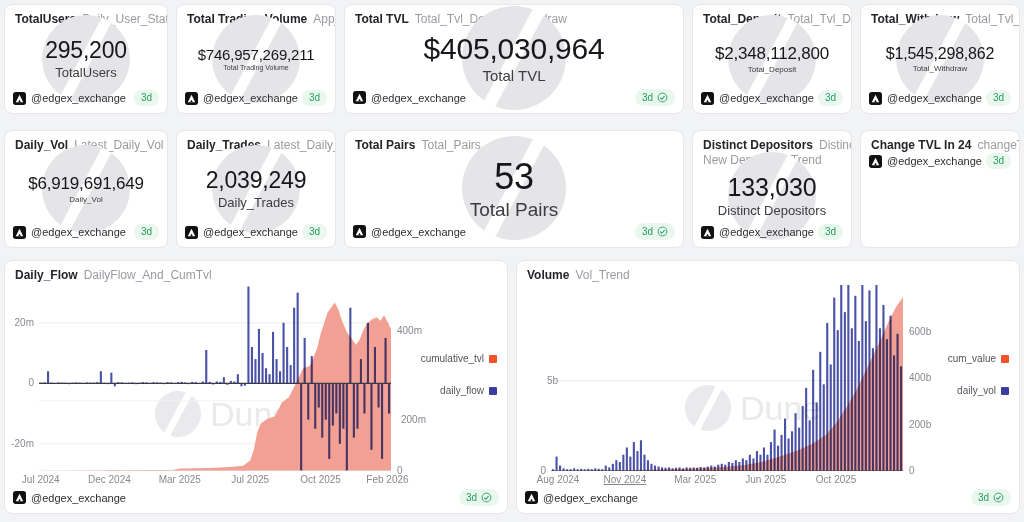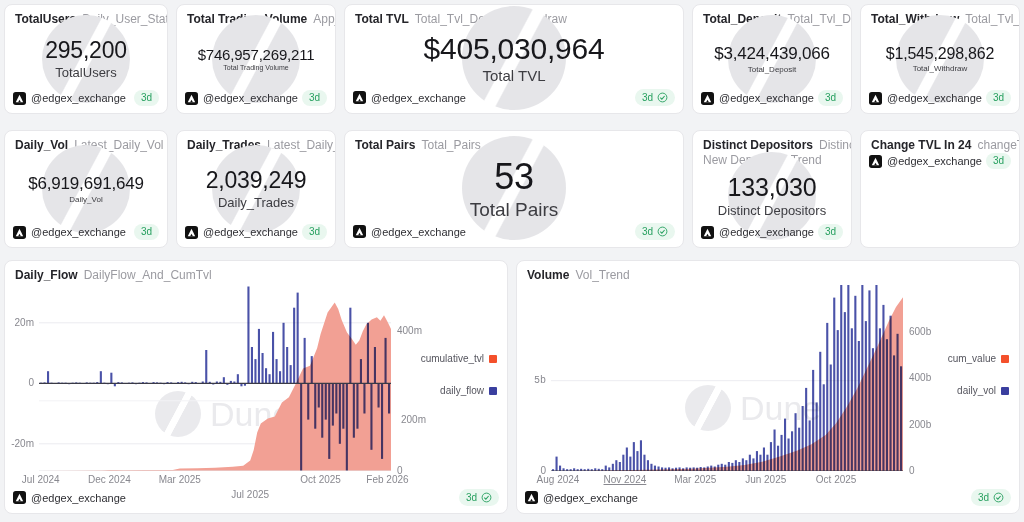--- a/index.html
+++ b/index.html
@@ -121,21 +121,21 @@
               <path d="M3.6 6.1l1.7 1.7 3-3.4" fill="none" stroke="#27a05f" stroke-width="1.1"></path>
             </svg>
           </span>
       </div>
     </div>
 
     <div class="card">
       <div class="chead"><span class="ctitle">Total_Deposit</span><span class="cquery">Total_Tvl_Deposit_…</span></div>
       <div class="cbody">
         <div class="statwm"></div>
-        <div class="cvalue v17">$3,424,439,066</div>
+        <div class="cvalue v17">$2,348,112,800</div>
         <div class="clabel l8">Total_Deposit</div>
       </div>
       <div class="cfoot">
         <span class="author">
             <svg width="13" height="13" viewBox="0 0 14 14">
               <rect width="14" height="14" rx="3" fill="#111"></rect>
               <path d="M7 3l4 8H3z" fill="#fff"></path>
               <path d="M7 8.4l1.5 2.6h-3z" fill="#111"></path>
             </svg>
             <span>@edgex_exchange</span>
@@ -411,21 +411,21 @@
           </div>
       <span class="axlab r" style="left: 0px; width: 29px; top: 33.8049px;">20m</span>
           <span class="axlab r" style="left: 0px; width: 29px; top: 94.2927px;">0</span>
           <span class="axlab r" style="left: 0px; width: 29px; top: 154.78px;">-20m</span>
           <span class="axlab " style="left: 392px; top: 41.6226px;">400m</span>
           <span class="axlab " style="left: 396px; top: 111.811px; margin-top: 19px;">200m</span>
           <span class="axlab " style="left: 392px; top: 182px;">0</span>
           <span class="axlab c" style="left: 9.76px; width: 52px; top: 191px;">Jul 2024</span>
           <span class="axlab c" style="left: 78.4px; width: 52px; top: 191px;">Dec 2024</span>
           <span class="axlab c" style="left: 148.8px; width: 52px; top: 191px;">Mar 2025</span>
-          <span class="axlab c" style="left: 219.2px; width: 52px; top: 206px;">Jul 2025</span>
+          <span class="axlab c" style="left: 219.2px; width: 52px; top: 191px;">Jul 2025</span>
           <span class="axlab c" style="left: 289.6px; width: 52px; top: 191px;">Oct 2025</span>
           <span class="axlab c" style="left: 356.48px; width: 52px; top: 191px;">Feb 2026</span>
         </div>
       <div class="cfoot">
         <span class="author">
             <svg width="13" height="13" viewBox="0 0 14 14">
               <rect width="14" height="14" rx="3" fill="#111"></rect>
               <path d="M7 3l4 8H3z" fill="#fff"></path>
               <path d="M7 8.4l1.5 2.6h-3z" fill="#111"></path>
             </svg>
@@ -556,21 +556,21 @@
         <div class="legend">
             <span class="lrow">
               <span>cum_value</span>
               <span class="lsw" style="background: rgb(244, 80, 43);"></span>
             </span>
             <span class="lrow">
               <span>daily_vol</span>
               <span class="lsw" style="background: rgb(58, 63, 159);"></span>
             </span>
           </div>
-      <span class="axlab r" style="left: 0px; width: 29px; top: 91.7087px; font-family: Liberation Mono, monospace;">5b</span>
+      <span class="axlab r" style="left: 12px; width: 29px; top: 91.7087px;">5b</span>
           <span class="axlab r" style="left: 0px; width: 29px; top: 182px;">0</span>
           <span class="axlab " style="left: 392px; top: 42.5px;">600b</span>
           <span class="axlab " style="left: 392px; top: 89px;">400b</span>
           <span class="axlab " style="left: 392px; top: 135.5px;">200b</span>
           <span class="axlab " style="left: 392px; top: 182px;">0</span>
           <span class="axlab c" style="left: 15.04px; width: 52px; top: 191px;">Aug 2024</span>
           <span class="axlab c" style="left: 81.92px; width: 52px; top: 191px; text-decoration: underline;">Nov 2024</span>
           <span class="axlab c" style="left: 152.32px; width: 52px; top: 191px;">Mar 2025</span>
           <span class="axlab c" style="left: 222.72px; width: 52px; top: 191px;">Jun 2025</span>
           <span class="axlab c" style="left: 293.12px; width: 52px; top: 191px;">Oct 2025</span>

